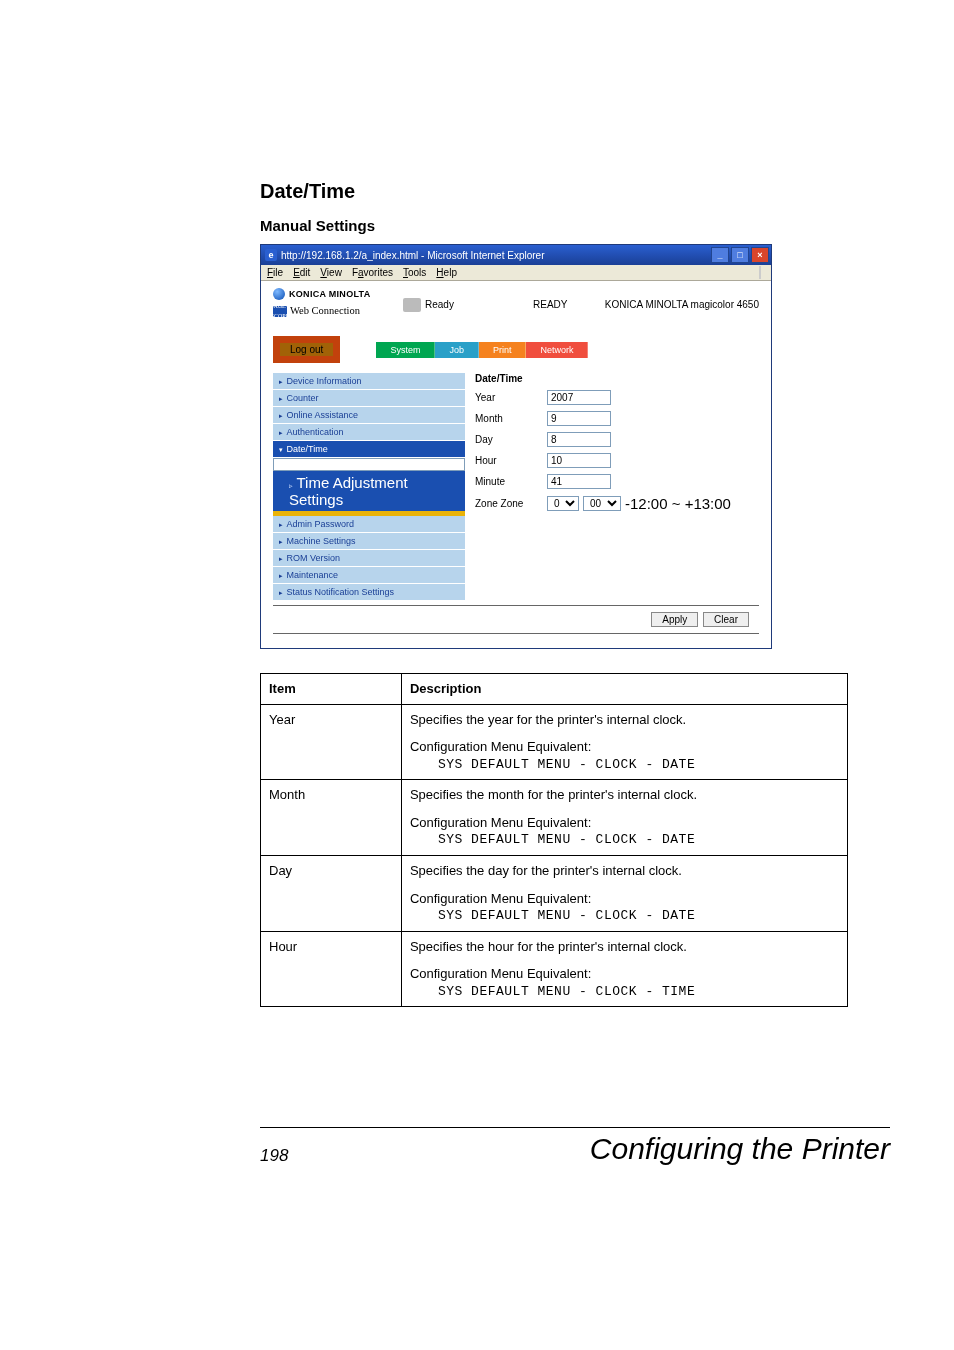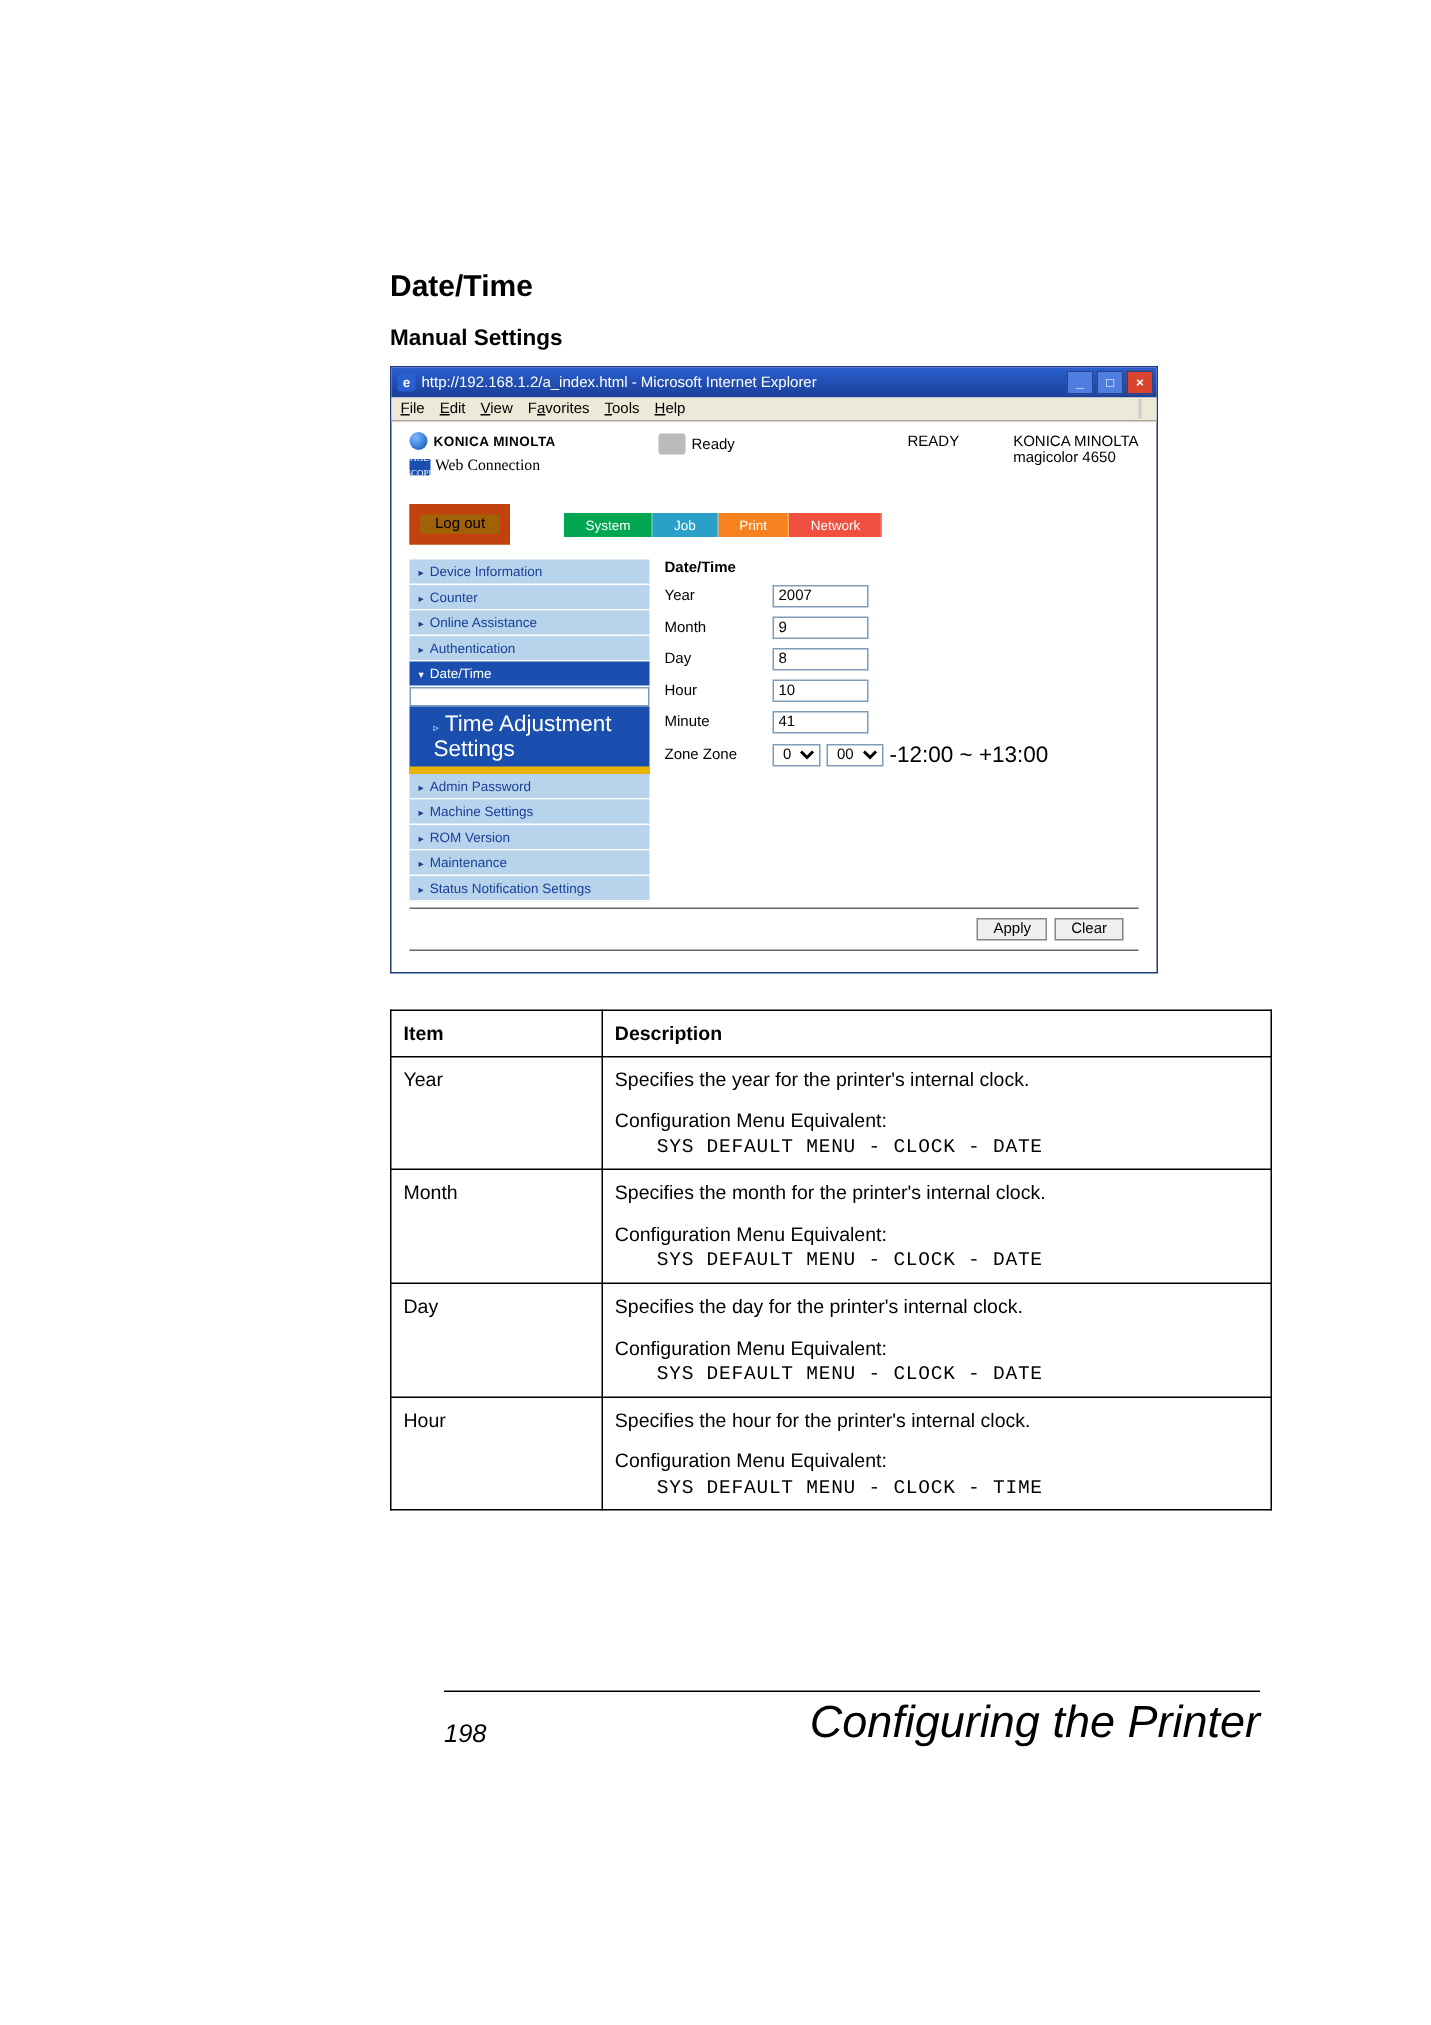--- a/index.html
+++ b/index.html
@@ -10,39 +10,39 @@
   .iewin { border:1px solid #1f3a7a; width:510px; font-size:10px; font-family: Tahoma, sans-serif; background:#fff; margin-bottom:24px; }
   .ie-title { background: linear-gradient(#2a5fd0,#1a3f96); color:#fff; height:20px; display:flex; align-items:center; justify-content:space-between; padding:0 2px 0 4px; }
   .ie-title .tt { display:flex; align-items:center; gap:4px; }
   .ie-ctrl { display:flex; gap:2px; }
   .ctrl { width:16px; height:14px; background:#4f7de0; border:1px solid #214591; display:flex; align-items:center; justify-content:center; font-size:9px; font-weight:bold; color:#fff; }
   .ctrl.close { background:#d8452c; }
   .ie-menu { background:#ece9d8; border-bottom:1px solid #aca899; padding:2px 6px; display:flex; gap:10px; font-size:10px; }
   .ie-menu span u { text-decoration:underline; }
   .ie-flag { margin-left:auto; padding-right:4px; }
   .ie-body { padding:6px 12px 14px 12px; position:relative; }
-  .brand-row { display:flex; align-items:flex-start;gap:36px; }
+  .brand-row { display:flex; align-items:center; }
   .brand-left { flex:0 0 130px; font-size:9px; line-height:1.6; }
   .km-logo-line { display:flex; align-items:center; gap:4px; font-weight:bold; letter-spacing:0.3px; }
   .km-circle { width:12px; height:12px; border-radius:50%; background: radial-gradient(circle at 35% 30%, #7eb9ff, #0a4db3); }
   .pagescope { display:flex; align-items:center; gap:3px; font-size:10.5px; font-family: Georgia, serif; margin-top:2px; }
   .ps-badge { width:14px; height:11px; background:#1a4fb0; color:#fff; font-size:6px; display:flex; align-items:center; justify-content:center; border-radius:1px; }
   .status-block { flex:0 0 130px; display:flex; align-items:center; gap:4px; font-size:10px; padding-top:2px;}
   .printer-icon { width:18px; height:14px; background:#bbb; border-radius:2px; position:relative; }
   .ready-center { flex:1; font-size:10px; padding-top:2px; }
   .model-name { font-size:10px; margin-left:auto; padding-top:2px;}
   .tabs-row { display:flex; align-items:center; margin-top:16px; gap:0; }
   .logout-btn { font-size:10px; padding:1px 10px; border:7px solid #c2410c; background:#a16207; margin-right:36px; }
   .tab { font-size:9px; padding:3px 14px; color:#fff; border-right:1px solid rgba(255,255,255,0.3); }
   .tab.system { background:#00a651; }
   .tab.job { background:#2aa0c8; }
   .tab.print { background:#f5821f; }
   .tab.network { background:#f04e3e; }
   .content-row { display:flex; margin-top:10px; gap:10px; }
-  .nav-col { width:160px; }
+  .nav-col { width:192px; }
   .nav-item { background:#b7d4ec; border-bottom:1px solid #fff; padding:3px 6px; font-size:9px; color:#1a3f96; cursor:pointer; }
   .nav-item::before { content:"▸"; font-size:7px; margin-right:4px; color:#1a3f96; }
   .nav-item.open { background:#1a4fb0; color:#fff; }
   .nav-item.open::before { content:"▾"; color:#fff; }
   .nav-sub { background:#1a4fb0; color:#fff; padding:3px 6px 3px 16px; font-size:15px; border-bottom:5px solid #eab308; }
   .nav-sub.sel::before { content:"▸"; font-size:7px; margin-right:4px; color:#fff; }
   .nav-sub.idle::before { content:"▹"; font-size:7px; margin-right:4px; color:#cfe0ff; }
   .form-col { flex:1; padding-top:0; }
   .form-title { font-weight:bold; font-size:10px; margin-bottom:6px; }
   .form-row { display:flex; align-items:center; margin-bottom:6px; font-size:10px; }
@@ -56,21 +56,21 @@
   .para { font-size:15px; line-height:1.35; margin:0 0 10px 0; }
   
   table.desc { border-collapse:collapse; width:100%; font-size:13px; line-height:1.35; }
   table.desc th, table.desc td { border:1px solid #000; padding:6px 8px; vertical-align:top; text-align:left; }
   table.desc th { font-weight:bold; }
   .code { font-family: "Courier New", monospace; letter-spacing:0.5px; padding-left:28px; display:block; }
   
   .footer { display:flex; justify-content:space-between; align-items:flex-end; margin-top:80px; border-top:1px solid #000; padding-top:4px; }
   .footer .pg { font-style:italic; font-size:17px; }
   .footer .chap { font-style:italic; font-size:30px; }
-  .footer-wrap { padding: 0 114px 60px 260px; margin-left: 36px; }
+  .footer-wrap { padding: 0 64px 60px 260px; }
   .ieicon-e { width:12px; height:12px; background:#2a5fd0; border-radius:2px; display:inline-flex; align-items:center; justify-content:center; font-size:9px; font-weight:bold;}
   .flag { width:18px; height:14px; background: linear-gradient(#fff 0 50%, #d22 50% 100%); border:1px solid #ccc; }
 </style>
 </head>
 <body>
 
 <div class="page">
   <h2 class="section">Date/Time</h2>
   <h3 class="subsection">Manual Settings</h3>
 

